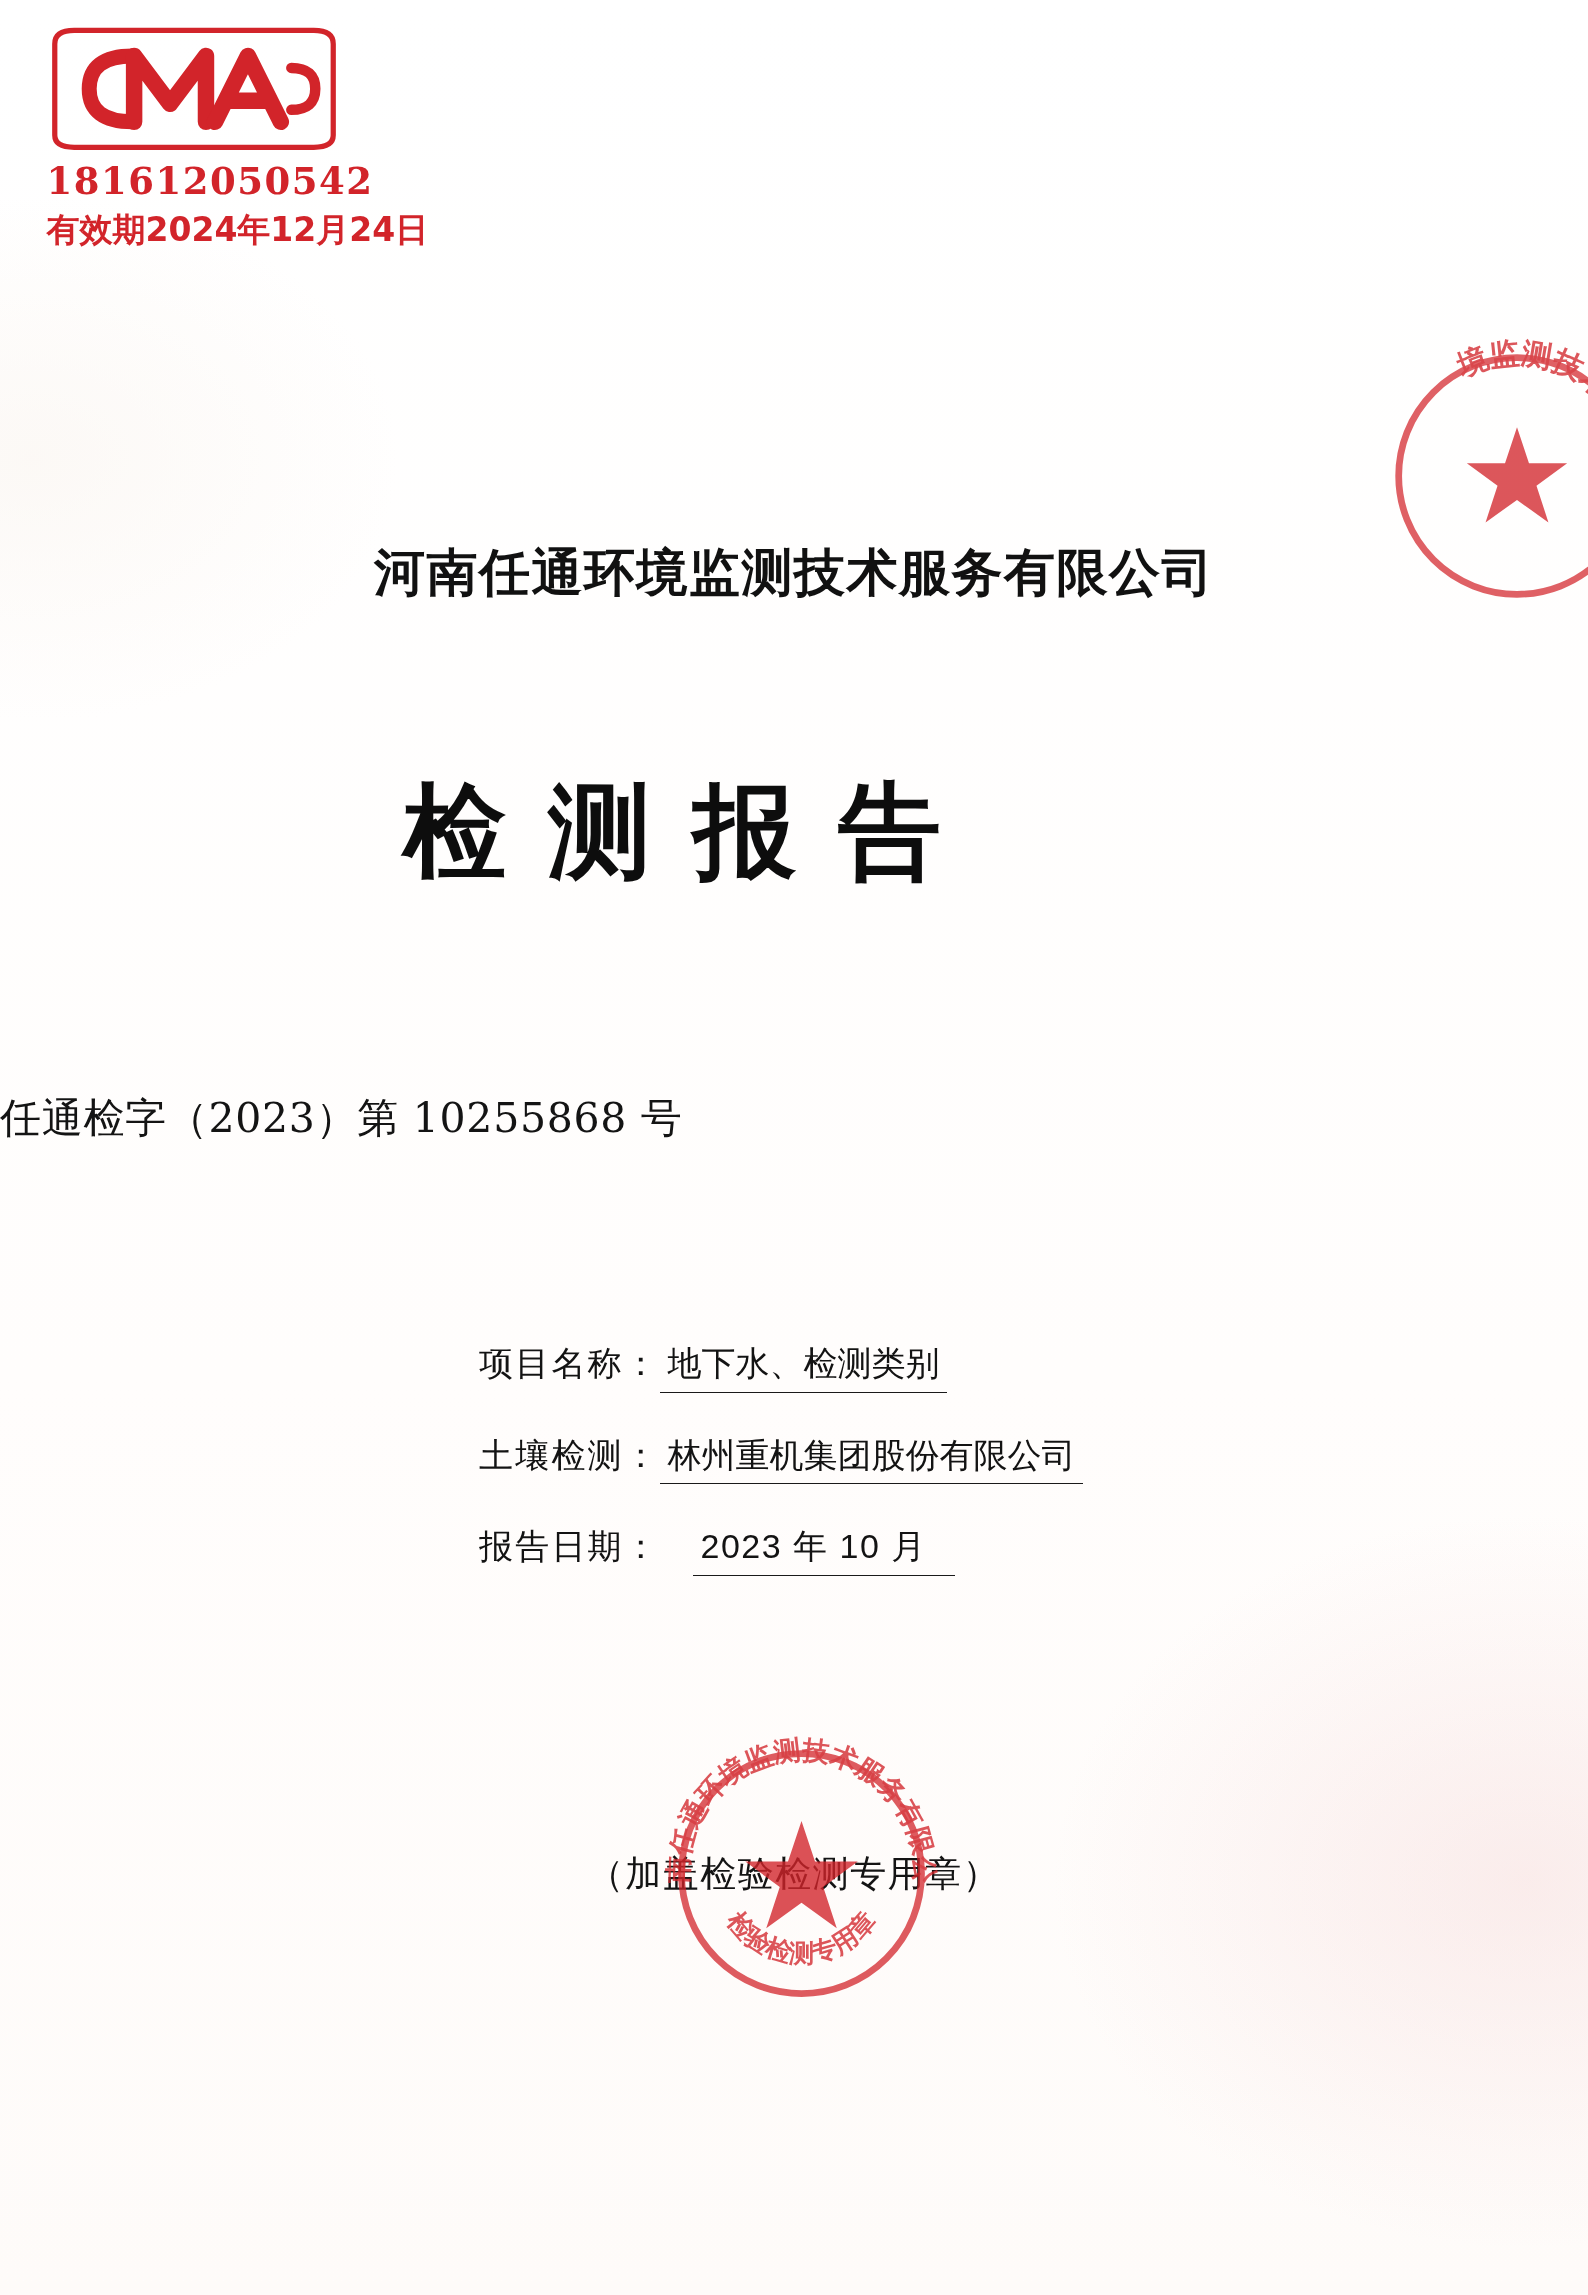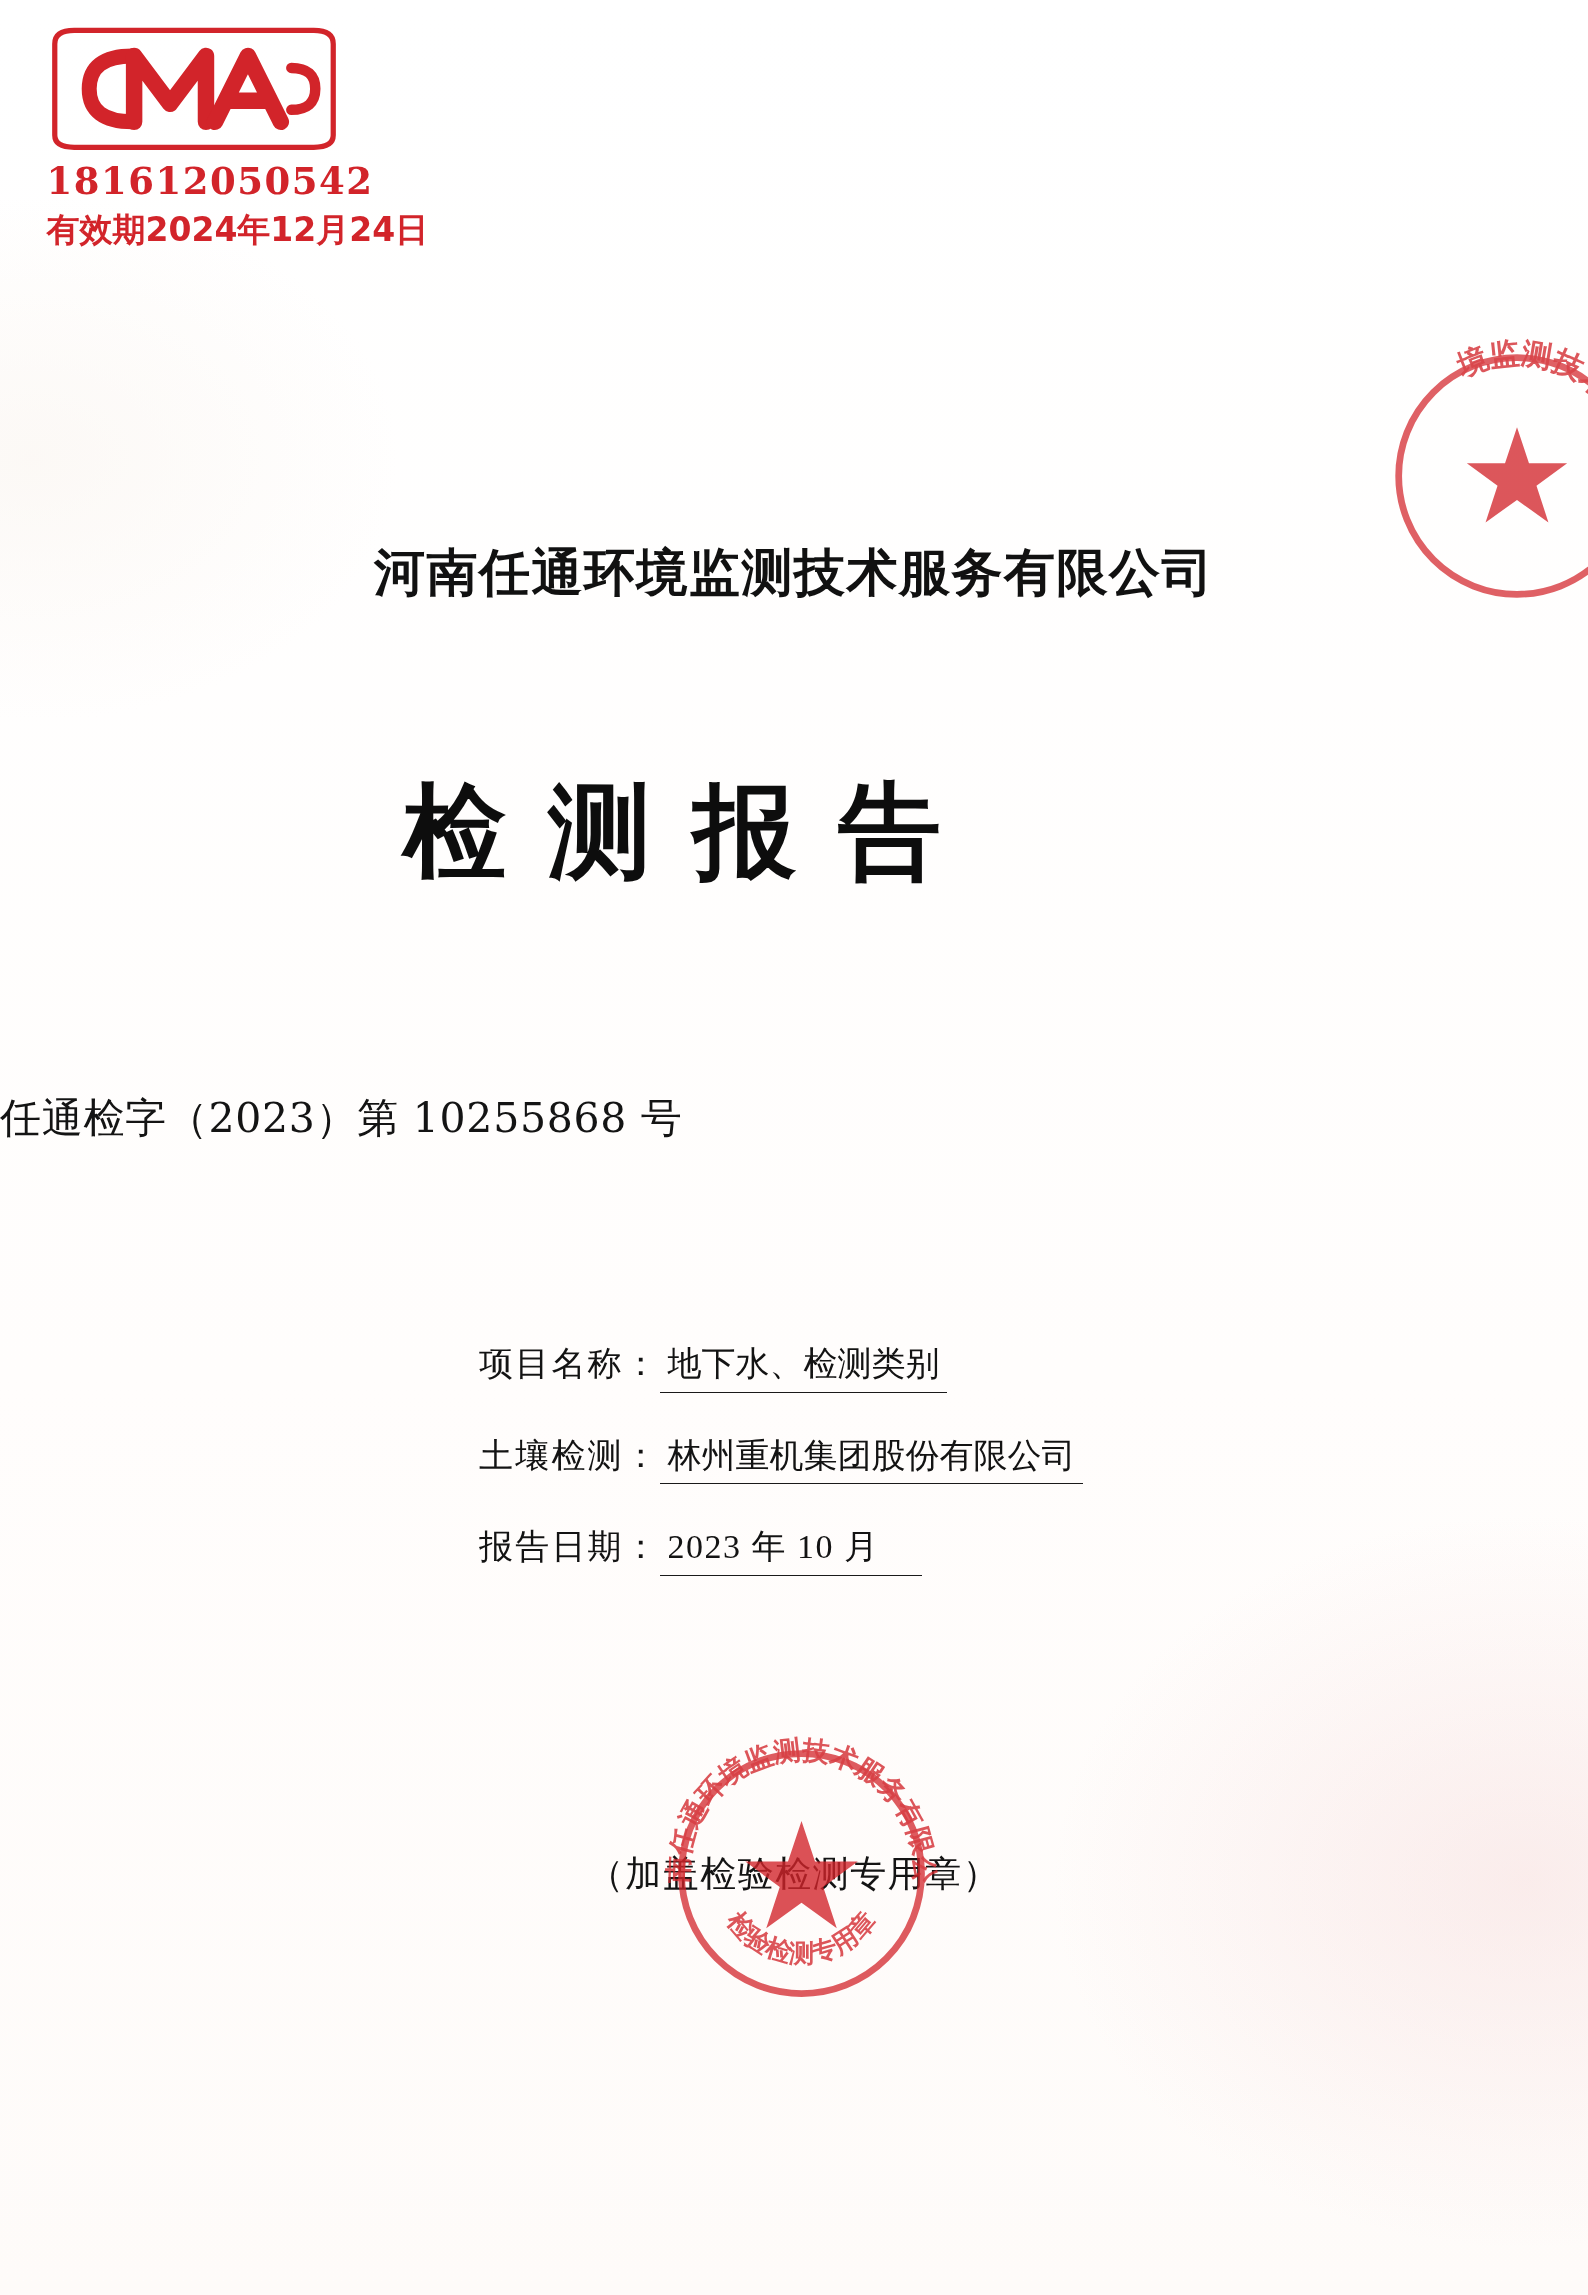--- a/index.html
+++ b/index.html
@@ -144,22 +144,23 @@
     font-size: 34px;
   }
   .field-value {
     border-bottom: 1.5px solid #1a1a1a;
     padding: 0 7.5px 4.5px 7.5px;
     min-width: 247px;
     font-family: "DejaVu Sans", "Liberation Sans", sans-serif;
     font-size: 34px;
   }
   .field-value.date {
-    font-family: Liberation Serif, serif;
-    letter-spacing: 1.5px;
+    font-family: Liberation Sans, sans-serif;
+    letter-spacing: 1.5px;
+    margin-left: 33px;
   }
 
   .seal-note {
     position: absolute;
     top: 1850px;
     left: 0;
     width: 1588px;
     text-align: center;
     font-size: 36px;
     color: #141414;

